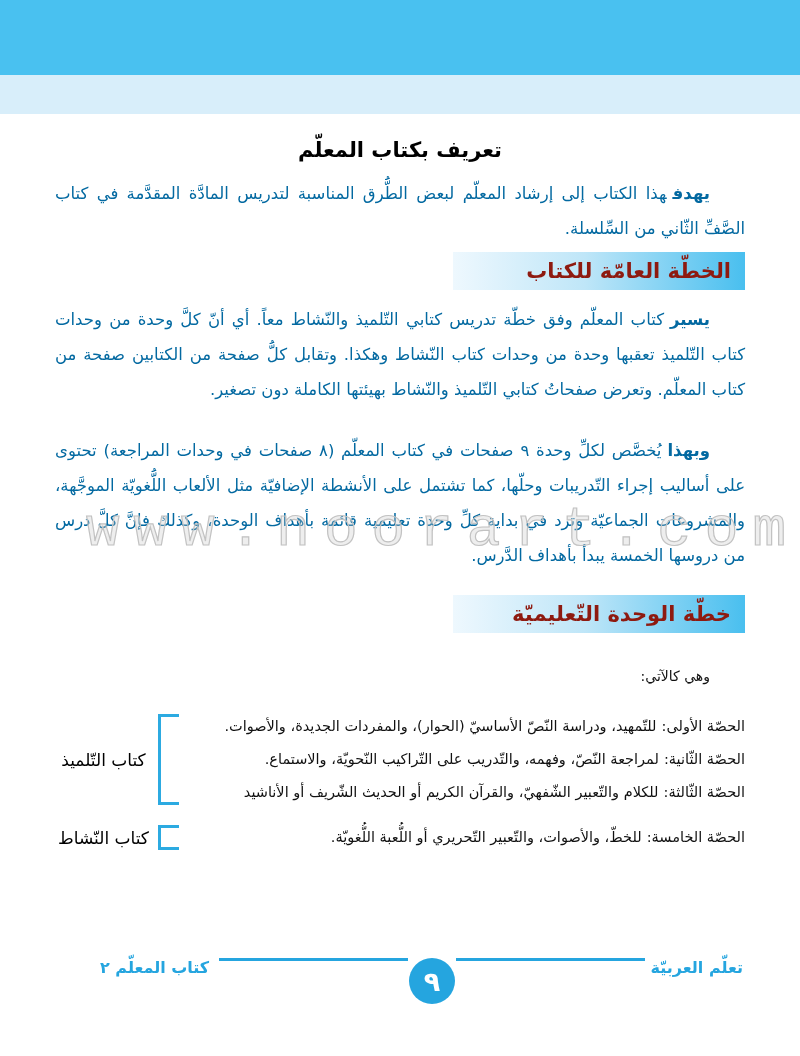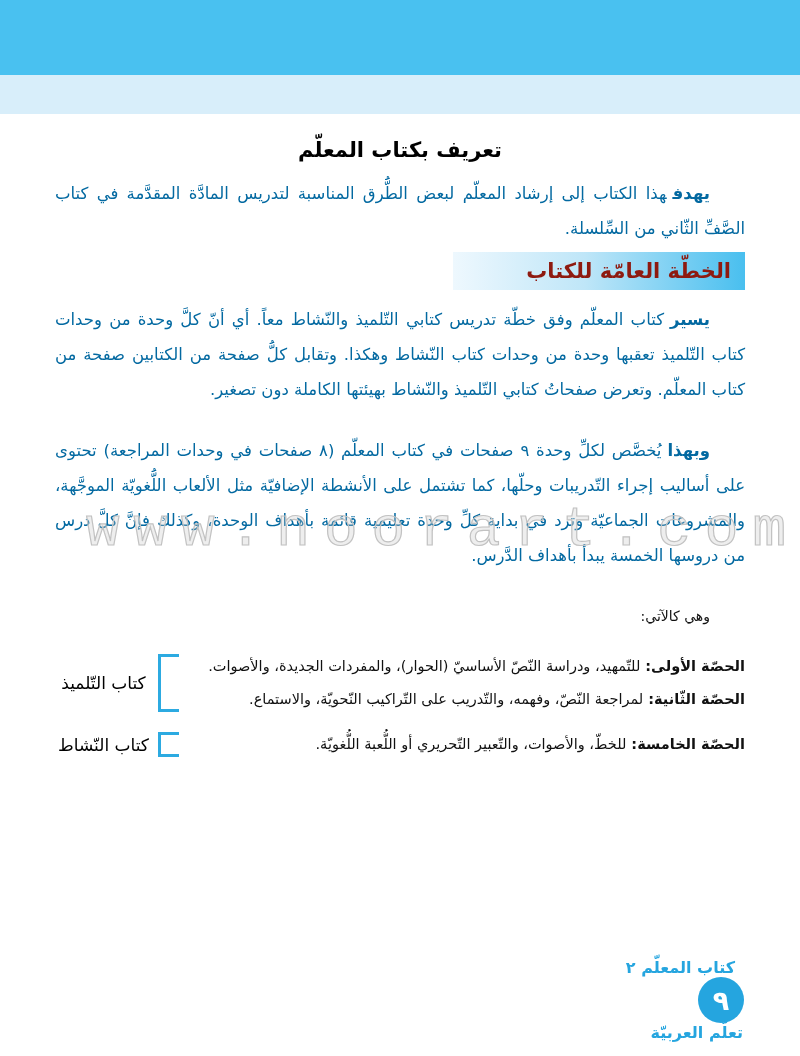--- a/index.html
+++ b/index.html
@@ -75,21 +75,21 @@
     align-items: stretch;
     margin-bottom: 12px;
   }
   .group-items { flex: 1 1 auto; min-width: 0; }
   .session-item {
     font-size: 14.5px;
     line-height: 33px;
     text-align: right;
     white-space: nowrap;
   }
-  .session-title { font-weight: bold; margin-inline-end: 5px; }
+  .session-title { font-weight: normal; margin-inline-end: 5px; }
   .bracket {
     width: 21px;
     margin: 4px 8px 4px 6px;
     border-left: 3px solid #2caae1;
     border-top: 3px solid #2caae1;
     border-bottom: 3px solid #2caae1;
     flex: 0 0 auto;
   }
   .group-label {
     flex: 0 0 97px;
@@ -116,22 +116,21 @@
     z-index: 5;
   }
   .footer {
     position: absolute;
     left: 55px;
     right: 55px;
     top: 958px;
     height: 50px;
     display: flex;
     direction: ltr;
-    align-items: flex-end;
-    flex-direction: column;
+    align-items: flex-start;
   }
   .footer-label {
     color: #25a5df;
     font-weight: bold;
     font-size: 16px;
     white-space: nowrap;
     direction: rtl;
   }
   .footer-label.left { margin-left: 45px; margin-right: 10px; }
   .footer-label.right { margin-right: 2px; margin-left: 6px; }
@@ -170,28 +169,30 @@
     <h1 class="doc-title">تعريف بكتاب المعلّم</h1>
 
     <p class="body-para"><span class="lead-word">يهدف</span><span>هذا الكتاب إلى إرشاد المعلّم لبعض الطُّرق المناسبة لتدريس المادَّة المقدَّمة في كتاب الصَّفِّ الثّاني من السِّلسلة.</span></p>
 
     <div class="section-heading">الخطّة العامّة للكتاب</div>
 
     <p class="body-para"><span class="lead-word">يسير</span><span>كتاب المعلّم وفق خطّة تدريس كتابي التّلميذ والنّشاط معاً. أي أنّ كلَّ وحدة من وحدات كتاب التّلميذ تعقبها وحدة من وحدات كتاب النّشاط وهكذا. وتقابل كلُّ صفحة من الكتابين صفحة من كتاب المعلّم. وتعرض صفحاتُ كتابي التّلميذ والنّشاط بهيئتها الكاملة دون تصغير.</span></p>
 
     <p class="body-para para-gap"><span class="lead-word">وبهذا</span><span>يُخصَّص لكلِّ وحدة ٩ صفحات في كتاب المعلّم (٨ صفحات في وحدات المراجعة) تحتوى على أساليب إجراء التّدريبات وحلّها، كما تشتمل على الأنشطة الإضافيّة مثل الألعاب اللُّغويّة الموجَّهة، والمشروعات الجماعيّة وترد في بداية كلِّ وحدة تعليمية قائمة بأهداف الوحدة، وكذلك فإنَّ كلَّ درس من دروسها الخمسة يبدأ بأهداف الدَّرس.</span></p>
 
+    <div class="section-heading heading-2">خطّة الوحدة التّعليميّة</div>
 
 
     <p class="list-intro">وهي كالآتي:</p>
 
     <div class="group">
       <div class="group-items">
         <div class="session-item"><span class="session-title">الحصّة الأولى:</span><span>للتّمهيد، ودراسة النّصّ الأساسيّ (الحوار)، والمفردات الجديدة، والأصوات.</span></div>
         <div class="session-item"><span class="session-title">الحصّة الثّانية:</span><span>لمراجعة النّصّ، وفهمه، والتّدريب على التّراكيب النّحويّة، والاستماع.</span></div>
+        <div class="session-item"><span class="session-title">الحصّة الثّالثة:</span><span>للكلام والتّعبير الشّفهيّ، والقرآن الكريم أو الحديث الشّريف أو الأناشيد</span></div>
       </div>
       <div class="bracket"></div>
       <div class="group-label">كتاب التّلميذ</div>
     </div>
 
     <div class="group">
       <div class="group-items">
         <div class="session-item"><span class="session-title">الحصّة الخامسة:</span><span>للخطّ، والأصوات، والتّعبير التّحريري أو اللُّعبة اللُّغويّة.</span></div>
       </div>
       <div class="bracket"></div>

